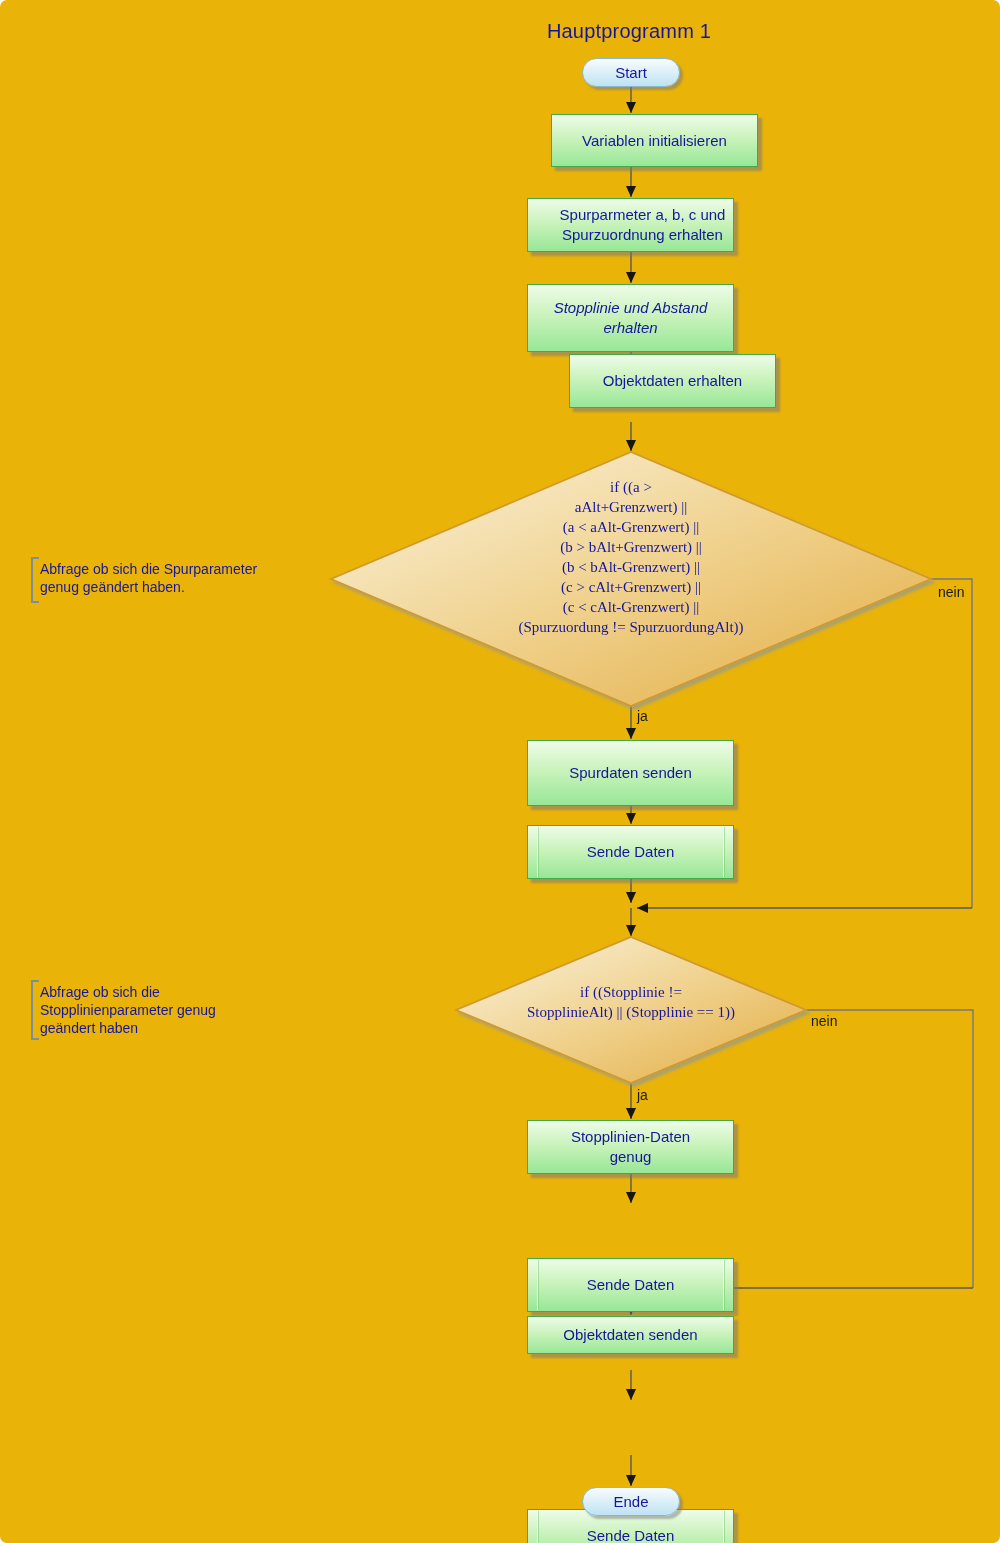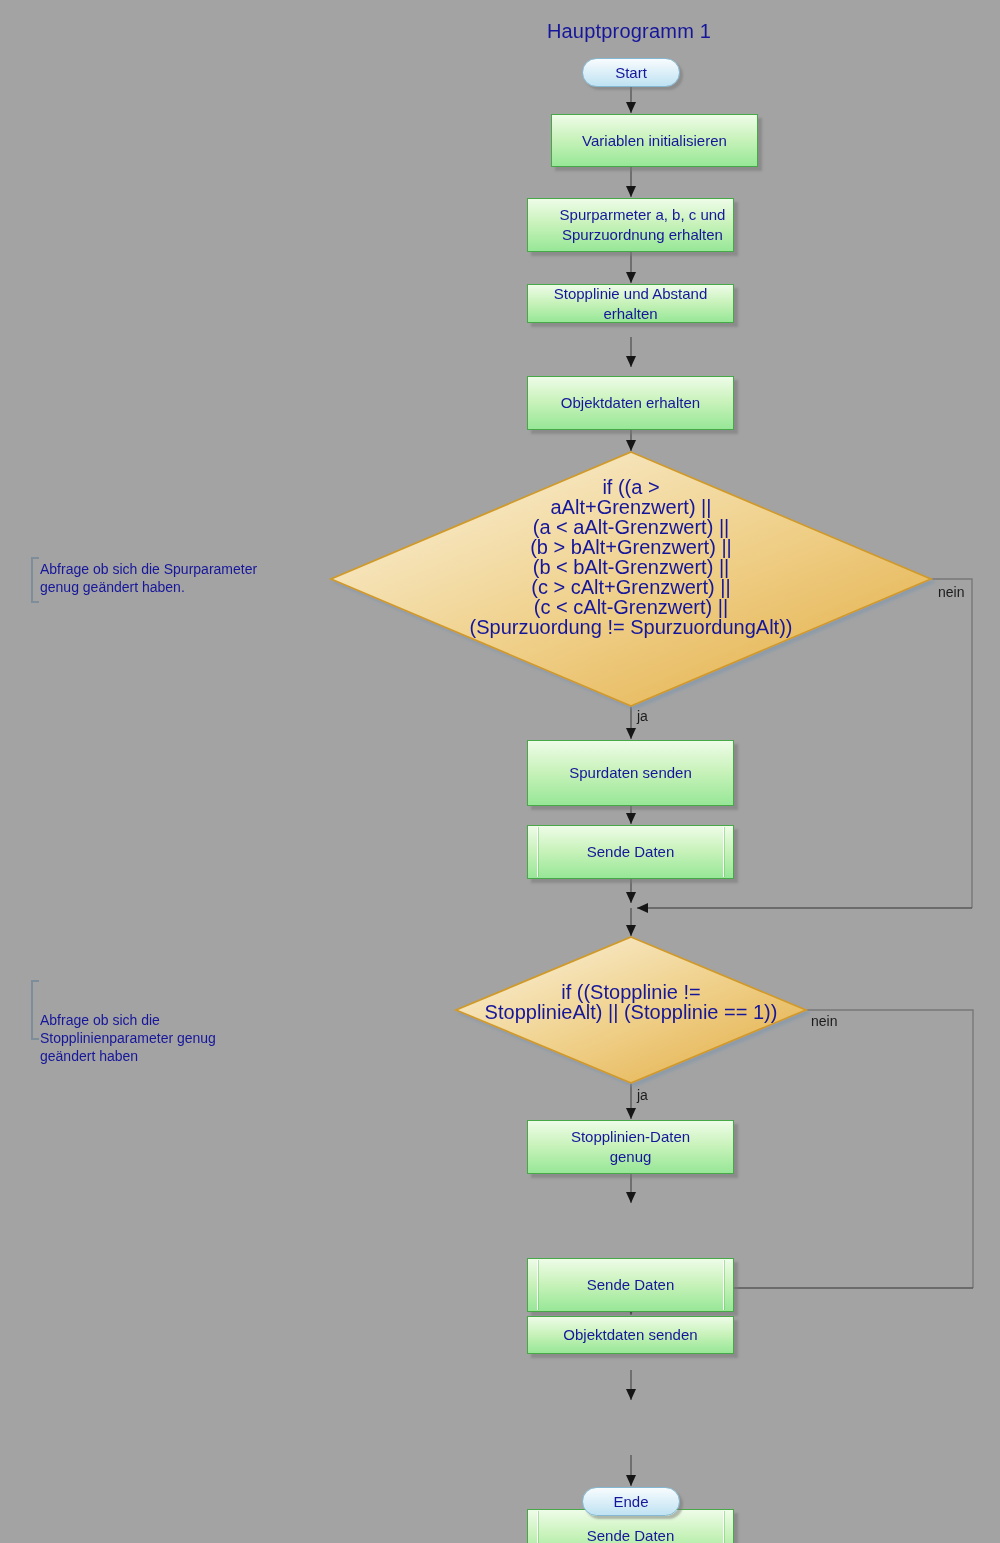--- a/index.html
+++ b/index.html
@@ -1,42 +1,42 @@
 <!DOCTYPE html>
 <html style="--text-navy: #16169b; --process-border: #47a847; --process-fill-top: #eefce8; --process-fill-bottom: #97e797; --terminator-border: #85b8d2; --terminator-fill-top: #f8fcfe; --terminator-fill-bottom: #bfe2f2; --decision-border: #d09a2a; --decision-fill-light: #faf3e0; --decision-fill-dark: #e2ab41; --connector: #595959; --label-text: #1c1c1c;"><head>
 <meta charset="utf-8">
 <style>
   :root{
     --navy:#16169b; --proc-border:#47a847; --proc-top:#eefce8; --proc-mid:#c8f2ba; --proc-bot:#97e797;
     --term-border:#85b8d2; --term-top:#f8fcfe; --term-bot:#bfe2f2;
     --dec-border:#d09a2a; --connector:#595959; --loop:#787878; --label:#1c1c1c; --bracket:#7d8d99;
   }
   html,body{margin:0;padding:0;background:#ffffff;}
-  #canvas{position:relative;width:1000px;height:1543px;background:#a3a3a3;overflow:hidden;
-          font-family:"Liberation Sans", sans-serif;}
+  #canvas{position:relative;width:1000px;height:1543px;background:#eab308;overflow:hidden;
+          font-family:"Liberation Sans", sans-serif;border-radius:7px;}
   #wires{position:absolute;left:0;top:0;width:1000px;height:1543px;pointer-events:none;}
   .title{position:absolute;left:429px;top:20px;width:400px;text-align:center;
          font-size:20px;color:var(--navy);letter-spacing:0.2px;}
   .shape{position:absolute;display:flex;align-items:center;justify-content:center;
          text-align:center;color:var(--navy);font-size:15px;line-height:20px;white-space:pre-line;box-sizing:border-box;}
   .process{width:207px;left:527px;
            background:linear-gradient(180deg,var(--proc-top) 0%,var(--proc-mid) 48%,var(--proc-bot) 100%);
            border:1px solid var(--proc-border);
            box-shadow:4px 4px 2px rgba(120,120,120,0.55);}
   .predef{position:relative;}
   .predef .bar{position:absolute;top:1px;bottom:1px;width:0;border-left:1px solid rgba(255,255,255,0.95);
                box-shadow:1px 0 0 rgba(100,190,100,0.45);}
   .predef .bar.left{left:9px;}
   .predef .bar.right{right:9px;}
   .terminator{width:98px;left:582px;height:29px;border-radius:15px;
               background:linear-gradient(180deg,var(--term-top) 0%,var(--term-bot) 100%);
               border:1.5px solid var(--term-border);
               box-shadow:3px 3px 2px rgba(120,120,120,0.5);}
   .decision-text{position:absolute;display:flex;align-items:center;justify-content:center;
-                 text-align:center;color:var(--navy);font-size:20px;line-height:20px;white-space:pre-line;}
+                 text-align:center;color:var(--navy);font-size:15px;line-height:20px;white-space:pre-line;font-family:Liberation Serif, serif;}
   .edge-label{position:absolute;font-size:14px;color:var(--label);}
   .note{position:absolute;color:var(--navy);font-size:14px;line-height:18px;white-space:pre-line;}
   .bracket{position:absolute;width:7px;border-left:2px solid var(--bracket);}
   .bracket::before,.bracket::after{content:"";position:absolute;left:0;width:6px;height:2px;background:var(--bracket);}
   .bracket::before{top:0;}
   .bracket::after{bottom:0;}
 </style>
 </head>
 <body>
 
@@ -88,24 +88,24 @@
 
   <div class="title">Hauptprogramm 1</div>
 
   <div class="shape terminator" style="top:58px;">Start</div>
 
   <div class="shape process" style="top:114px;height:53px;margin-left:24px;">Variablen initialisieren</div>
 
   <div class="shape process" style="top:198px;height:54px;padding-left:24px;">Spurparmeter a, b, c und
 Spurzuordnung erhalten</div>
 
-  <div class="shape process" style="top:284px;height:39px;">Stopplinie und Abstand
+  <div class="shape process" style="top:284px;height:68px;font-style:italic;">Stopplinie und Abstand
 erhalten</div>
 
-  <div class="shape process" style="top:376px;height:54px;">Objektdaten erhalten</div>
+  <div class="shape process" style="top:354px;height:54px;margin-left:42px;">Objektdaten erhalten</div>
 
   <div class="decision-text" style="left:381px;top:452px;width:500px;height:210px;">if ((a &gt;
 aAlt+Grenzwert) ||
 (a &lt; aAlt-Grenzwert) ||
 (b &gt; bAlt+Grenzwert) ||
 (b &lt; bAlt-Grenzwert) ||
 (c &gt; cAlt+Grenzwert) ||
 (c &lt; cAlt-Grenzwert) ||
 (Spurzuordung != SpurzuordungAlt))</div>
 
@@ -143,17 +143,17 @@
     <span>Sende Daten</span>
   </div>
 
   <div class="shape terminator" style="top:1487px;">Ende</div>
 
   <div class="bracket" style="left:31px;top:557px;height:46px;"></div>
   <div class="note" style="left:40px;top:560px;">Abfrage ob sich die Spurparameter
 genug geändert haben.</div>
 
   <div class="bracket" style="left:31px;top:980px;height:60px;"></div>
-  <div class="note" style="left:40px;top:983px;margin-top:28px;">Abfrage ob sich die
+  <div class="note" style="left:40px;top:983px;">Abfrage ob sich die
 Stopplinienparameter genug
 geändert haben</div>
 
 </div>
 
 </body></html>

